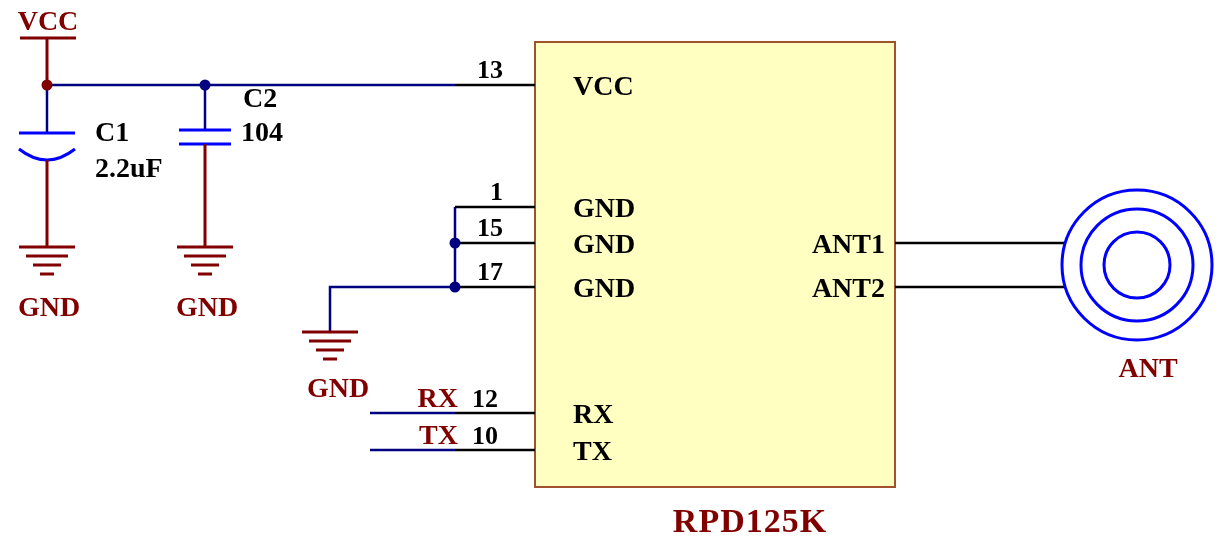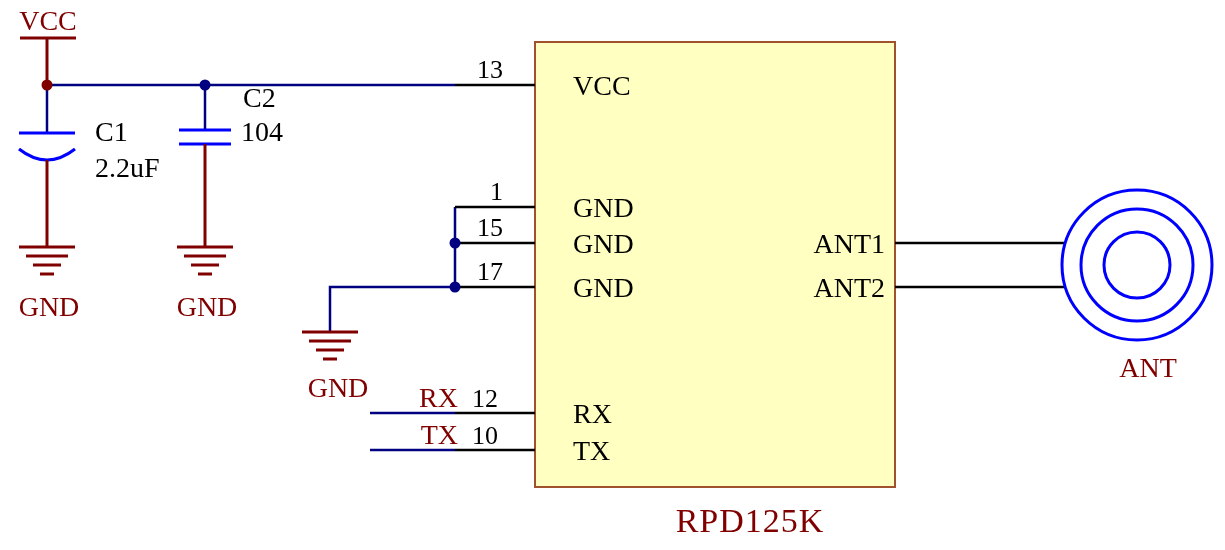--- a/index.html
+++ b/index.html
@@ -6,20 +6,21 @@
     margin: 0;
     padding: 0;
     background: #ffffff;
     font-family: "Liberation Serif", "DejaVu Serif", serif;
   }
   .canvas-wrap {
     width: 1225px;
     height: 550px;
     position: relative;
     background: #ffffff;
+    font-weight: bold;
   }
   svg { display: block; }
 
   .wire   { stroke: #000080; stroke-width: 2.5; fill: none; }
   .pin    { stroke: #000000; stroke-width: 2.5; fill: none; }
   .power  { stroke: #800000; stroke-width: 3;   fill: none; }
   .comp   { stroke: #0000FF; stroke-width: 3;   fill: none; }
 
   .ic-body { fill: #FFFFC1; stroke: #A0522D; stroke-width: 2; }
 

